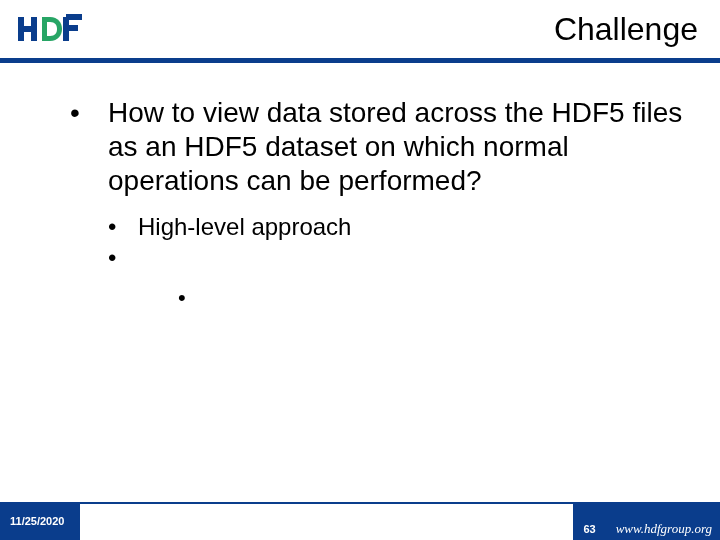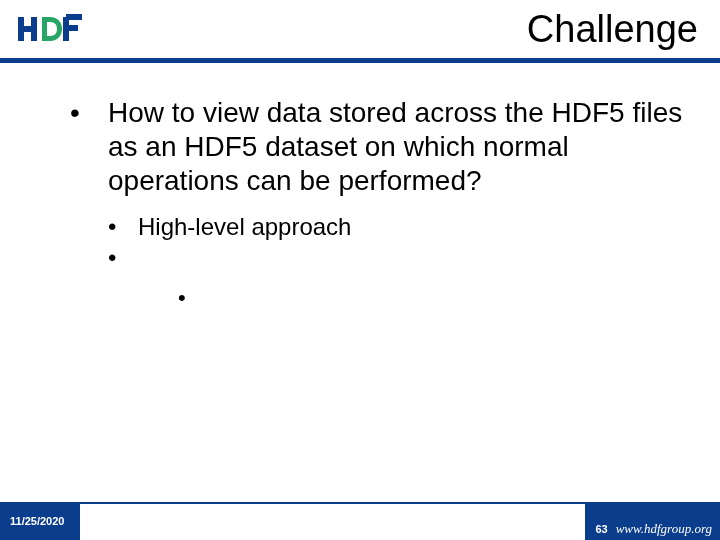--- a/index.html
+++ b/index.html
@@ -18,21 +18,21 @@
     align-items: center;
     justify-content: space-between;
     padding: 0 16px 0 18px;
   }
   .logo {
     display: flex;
     align-items: center;
     height: 40px;
   }
   .title {
-    font-size: 38px;
+    font-size: 32px;
     color: #000;
     font-weight: normal;
     margin-right: 6px;
   }
   .header-rule {
     position: absolute;
     left: 0;
     right: 0;
     top: 58px;
     height: 5px;
@@ -105,21 +105,21 @@
   .footer-spacer {
     flex: 1;
     border-top: 2px solid #0a3d8c;
     margin-top: 0;
   }
   .footer-right {
     background: #0a3d8c;
     display: flex;
     align-items: center;
     padding: 16px 8px 0 10px;
-    gap: 8px;
+    gap: 20px;
   }
   .footer-pagenum {
     color: #ffffff;
     font-size: 11px;
     font-weight: bold;
   }
   .footer-url {
     color: #ffffff;
     font-size: 13px;
     font-style: italic;

